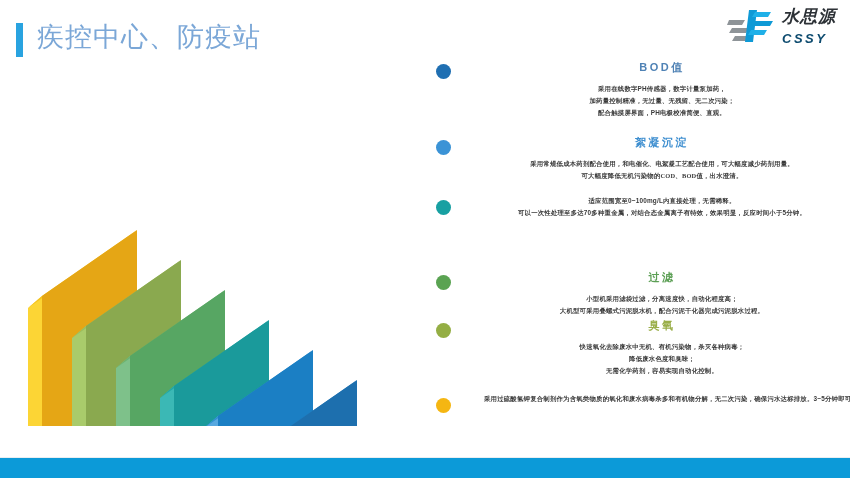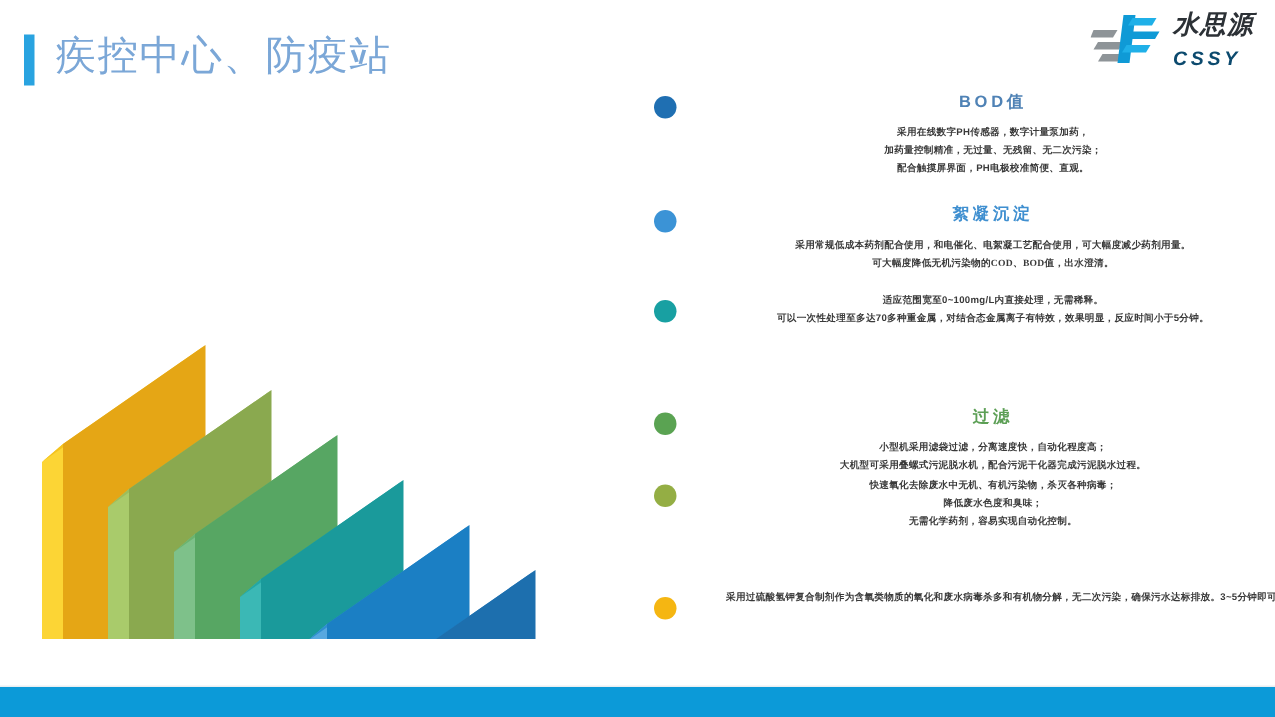--- a/index.html
+++ b/index.html
@@ -179,20 +179,21 @@
       <div class="step" style="position: absolute; top: 198px; left: 0px; width: 412px; margin-top: 12px;">
         <span class="step-dot" style="background: rgb(90, 163, 82); top: 5px;"></span>
         <div class="step-title" style="color: rgb(92, 159, 85);">过滤</div>
         <div class="step-body">
           <div>小型机采用滤袋过滤，分离速度快，自动化程度高；</div>
           <div>大机型可采用叠螺式污泥脱水机，配合污泥干化器完成污泥脱水过程。</div>
         </div>
       </div>
       <div class="step" style="position: absolute; top: 258px; left: 0px; width: 412px;">
         <span class="step-dot" style="background: rgb(148, 174, 68); top: 5px;"></span>
+        <div class="step-title" style="color: rgb(154, 174, 73);">臭氧</div>
         <div class="step-body">
           <div>快速氧化去除废水中无机、有机污染物，杀灭各种病毒；</div>
           <div>降低废水色度和臭味；</div>
           <div>无需化学药剂，容易实现自动化控制。</div>
         </div>
       </div>
       <div class="step" style="position: absolute; top: 333px; left: 0px; width: 412px;">
         <span class="step-dot" style="background: rgb(245, 182, 18); top: 5px;"></span>
         <div class="step-body">
           <div>采用过硫酸氢钾复合制剂作为含氧类物质的氧化和废水病毒杀多和有机物分解，无二次污染，确保污水达标排放。3~5分钟即可完成对无机污染物的氧化分解工作。</div>

